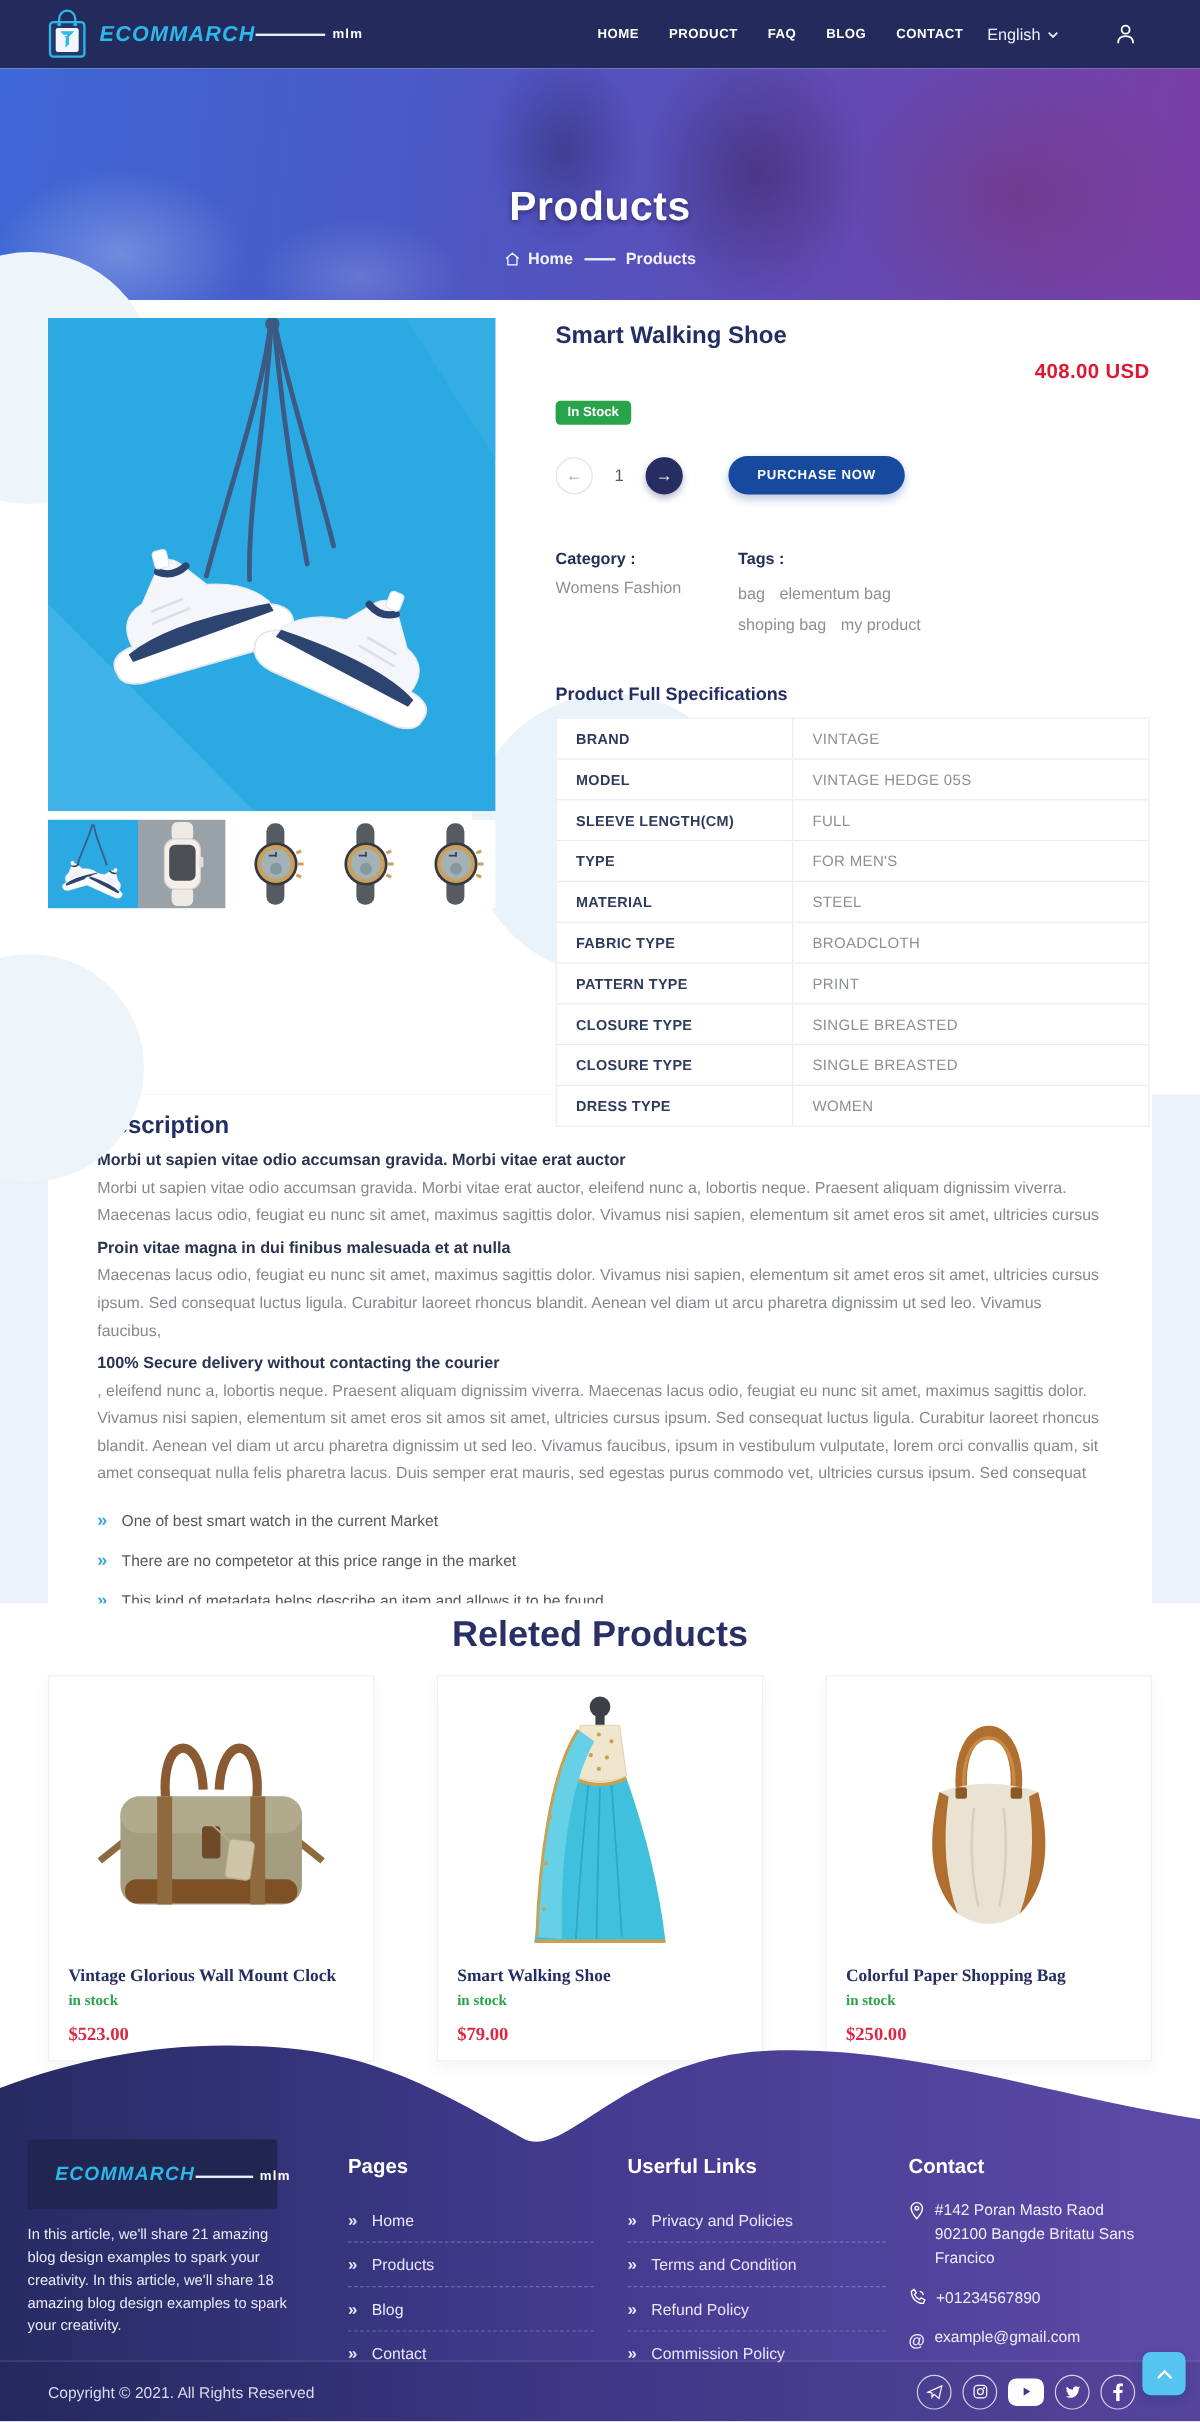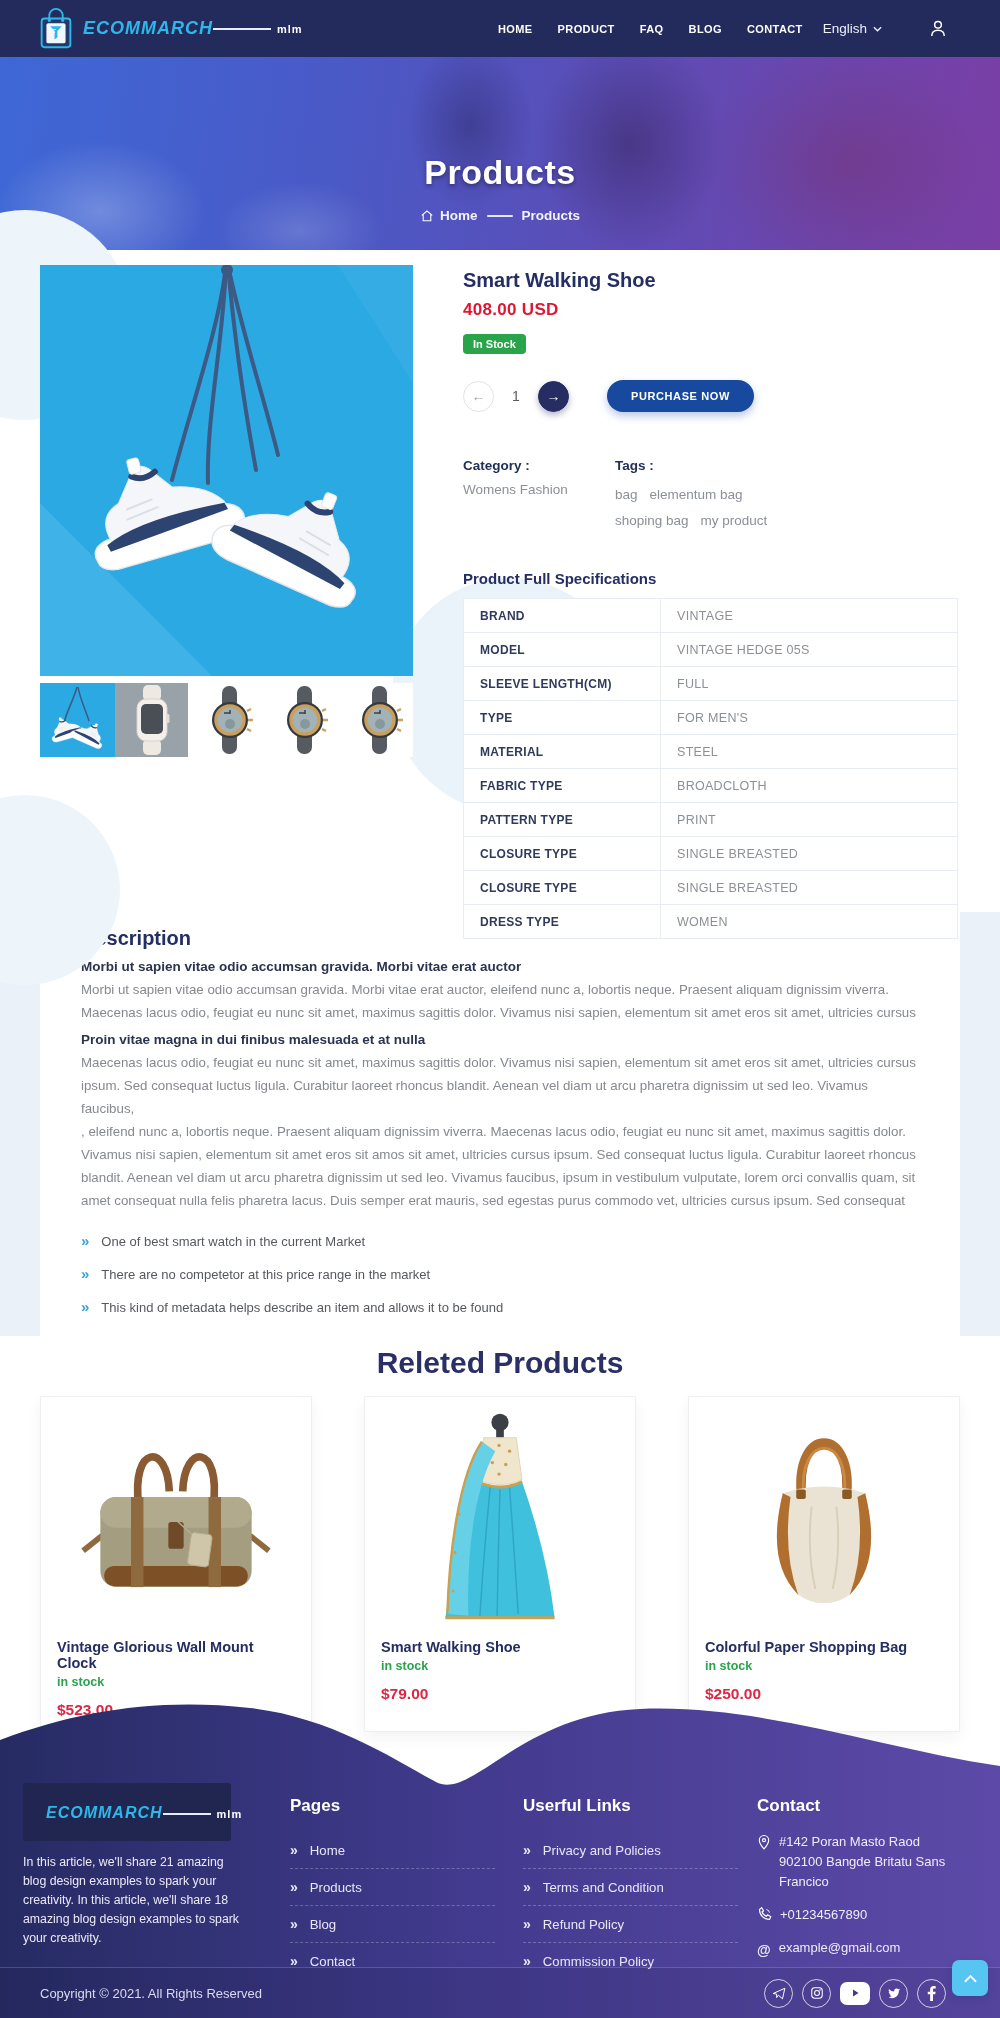--- a/index.html
+++ b/index.html
@@ -62,21 +62,21 @@
   .blob2 { width: 235px; height: 235px; left: 392px; top: 328px; background:#eaf3fa; }
   .blob3 { width: 190px; height: 190px; left: -70px; top: 545px; }
   .col-left { width: 373px; position: relative; z-index: 1; flex: none; }
   .main-image { width: 373px; height: 411px; display: block; }
   .thumbs { display: flex; margin-top: 7px; height: 74px; }
   .thumb { height: 74px; cursor: pointer; flex: none; }
   .thumb svg { display: block; }
   .t-gap { margin-left: 9px; }
   .col-right { margin-left: 50px; width: 495px; position: relative; z-index: 1; }
   .product-title { color: #252e63; font-size: 20px; font-weight: 700; margin: 4px 0 8px; }
-  .price { color: #e01733; font-size: 17px; font-weight: 600; letter-spacing:.3px; margin-bottom: 14px; }
+  .price { color: #e01733; font-size: 17px; font-weight: 600; letter-spacing:.3px; margin-bottom: 14px; text-align: right; }
   .stock-badge {
     display: inline-block; background: #2aa44b; color: #fff; font-size: 11px;
     padding: 4px 10px; border-radius: 4px; font-weight: 600;
   }
   .stepper-row { margin-top: 26px; display: flex; align-items: center; }
   .step-btn {
     width: 31px; height: 31px; border-radius: 50%; display: flex; align-items: center;
     justify-content: center; cursor: pointer; font-size: 14px; border: 1px solid #dfe3e8;
     background: #fff; color: #9aa0a8;
   }
@@ -109,21 +109,21 @@
   .desc-card { background: #fff; height: 100%; padding: 15px 41px 0; }
   .desc-title { color: #252e63; font-size: 20px; font-weight: 700; margin-bottom: 9px; }
   .d-sub { color: #2a3350; font-size: 13.5px; font-weight: 700; margin: 8px 0 4px; }
   .d-para { color: #85898f; font-size: 13.3px; line-height: 23px; }
   .d-bullets { list-style: none; margin-top: 12px; }
   .d-bullets li { display: flex; align-items: baseline; padding: 8px 0; color: #55585e; font-size: 13px; }
   .bullet-icon { color: #38a3d8; font-weight: 700; font-size: 15px; margin-right: 12px; }
   
   .related { height: 364px; padding-top: 4px; }
   .related-title { text-align: center; color: #2a3066; font-size: 30px; font-weight: 800; margin: 6px 0 16px; }
-  .cards { display: flex; justify-content: space-between; margin: 0 40px; }
+  .cards { display: flex; justify-content: space-between; margin: 0 40px; font-family: Liberation Serif, serif; }
   .card {
     width: 272px; background: #fff; border: 1px solid #f0f0f3; cursor: pointer;
     box-shadow: 0 6px 14px rgba(30,30,60,.05);
   }
   .card-img { height: 242px; display: flex; align-items: center; justify-content: center; padding-top: 6px; }
   .card-body { padding: 0 16px 12px; }
   .card-name { color: #252e63; font-size: 14.5px; font-weight: 700; margin-bottom: 4px; }
   .card-stock { color: #2ba24e; font-size: 12.5px; font-weight: 600; margin-bottom: 12px; }
   .card-price { color: #dc2742; font-size: 15.5px; font-weight: 700; }
   
@@ -406,20 +406,21 @@
   </div>
 </section>
 
 <section class="description-band">
   <div class="desc-card">
     <h3 class="desc-title">Description</h3>
     <p class="d-sub">Morbi ut sapien vitae odio accumsan gravida. Morbi vitae erat auctor</p>
     <p class="d-para">Morbi ut sapien vitae odio accumsan gravida. Morbi vitae erat auctor, eleifend nunc a, lobortis neque. Praesent aliquam dignissim viverra. Maecenas lacus odio, feugiat eu nunc sit amet, maximus sagittis dolor. Vivamus nisi sapien, elementum sit amet eros sit amet, ultricies cursus</p>
     <p class="d-sub">Proin vitae magna in dui finibus malesuada et at nulla</p>
     <p class="d-para">Maecenas lacus odio, feugiat eu nunc sit amet, maximus sagittis dolor. Vivamus nisi sapien, elementum sit amet eros sit amet, ultricies cursus ipsum. Sed consequat luctus ligula. Curabitur laoreet rhoncus blandit. Aenean vel diam ut arcu pharetra dignissim ut sed leo. Vivamus faucibus,</p>
+    <p class="d-sub">100% Secure delivery without contacting the courier</p>
     <p class="d-para">, eleifend nunc a, lobortis neque. Praesent aliquam dignissim viverra. Maecenas lacus odio, feugiat eu nunc sit amet, maximus sagittis dolor. Vivamus nisi sapien, elementum sit amet eros sit amos sit amet, ultricies cursus ipsum. Sed consequat luctus ligula. Curabitur laoreet rhoncus blandit. Aenean vel diam ut arcu pharetra dignissim ut sed leo. Vivamus faucibus, ipsum in vestibulum vulputate, lorem orci convallis quam, sit amet consequat nulla felis pharetra lacus. Duis semper erat mauris, sed egestas purus commodo vet, ultricies cursus ipsum. Sed consequat</p>
     <ul class="d-bullets">
       <li>
           <span class="bullet-icon">»</span>
           <span>One of best smart watch in the current Market</span>
         </li>
       <li>
           <span class="bullet-icon">»</span>
           <span>There are no competetor at this price range in the market</span>
         </li>

